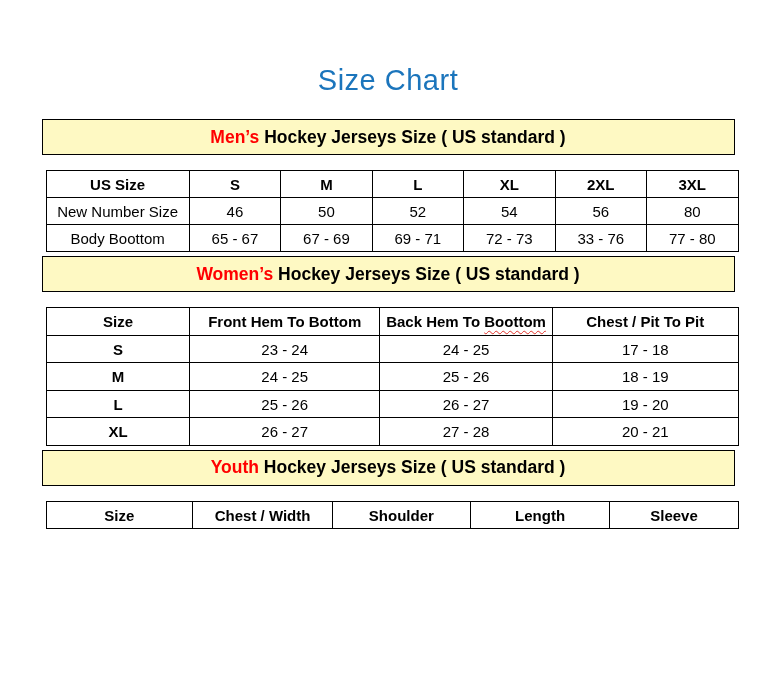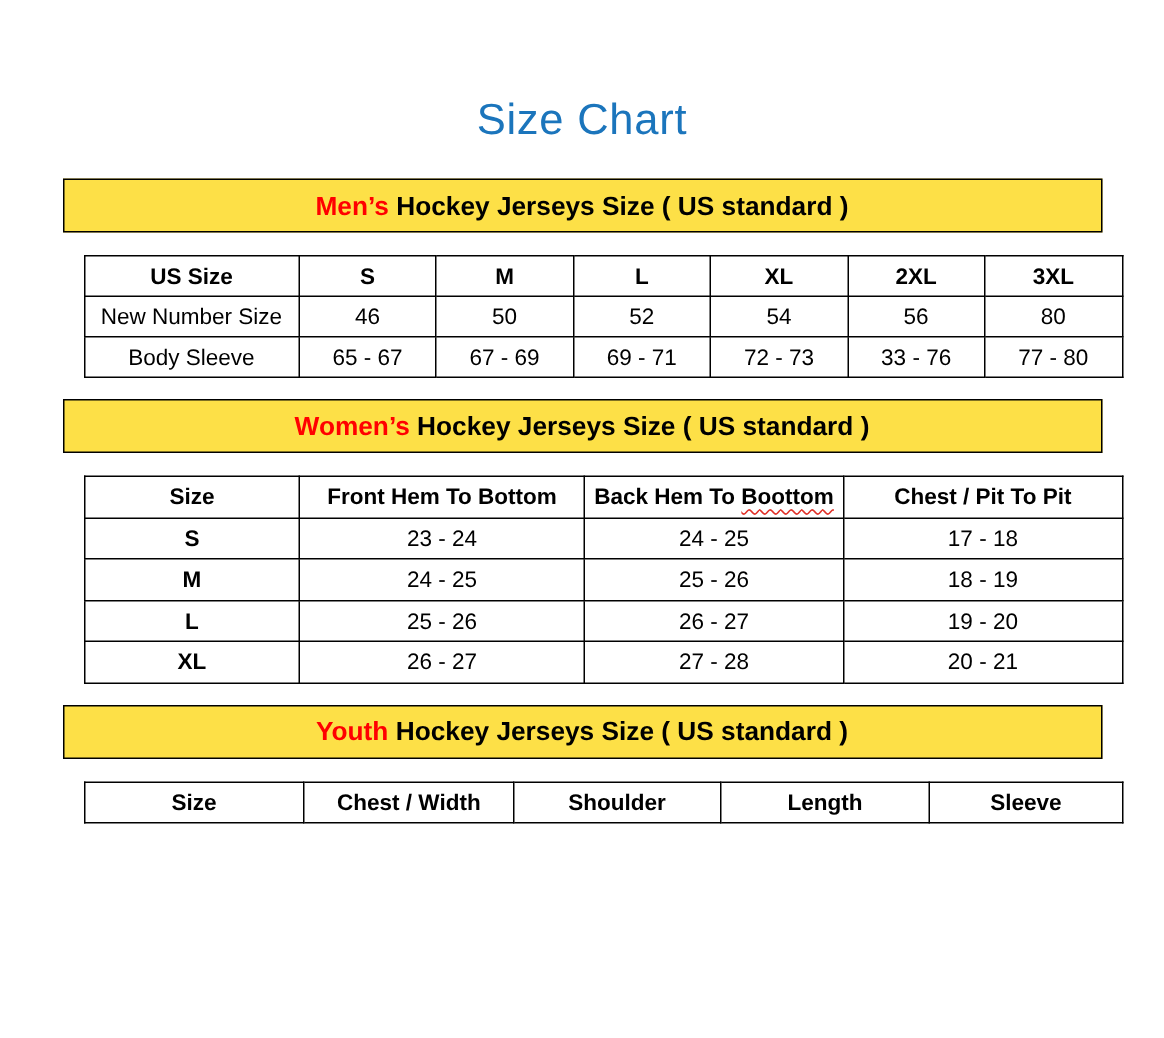--- a/index.html
+++ b/index.html
@@ -22,38 +22,38 @@
     font-weight: normal;
     color: #1B75BC;
     letter-spacing: 0.5px;
     line-height: 1.25;
   }
   .content {
     width: 693px;
     margin: 21px auto 0 auto;
   }
   .band {
-    background: #fde047;
+    background: #fef9c3;
     border: 1.5px solid #000000;
     height: 34px;
     display: flex;
     align-items: center;
     justify-content: center;
     font-weight: bold;
     font-size: 17.5px;
     color: #000000;
     margin-bottom: 15px;
     white-space: pre;
   }
   .band .hl { color: #FF0000; }
   table.size-table {
     width: 100%;
     border-collapse: collapse;
     table-layout: fixed;
-    margin: 14px;
+    margin: 4px;
   }
   .size-table th, .size-table td {
     border: 1.5px solid #000000;
     text-align: center;
     vertical-align: middle;
     font-size: 15px;
     color: #000000;
     padding: 0 2px;
     overflow: hidden;
     white-space: nowrap;
@@ -105,21 +105,21 @@
         <tr>
           <td>New Number Size</td>
           <td>46</td>
           <td>50</td>
           <td>52</td>
           <td>54</td>
           <td>56</td>
           <td>80</td>
         </tr>
         <tr>
-          <td>Body Sleeve</td>
+          <td>Body Boottom</td>
           <td>65 - 67</td>
           <td>67 - 69</td>
           <td>69 - 71</td>
           <td>72 - 73</td>
           <td>33 - 76</td>
           <td>77 - 80</td>
         </tr>
       </tbody>
     </table>
 

